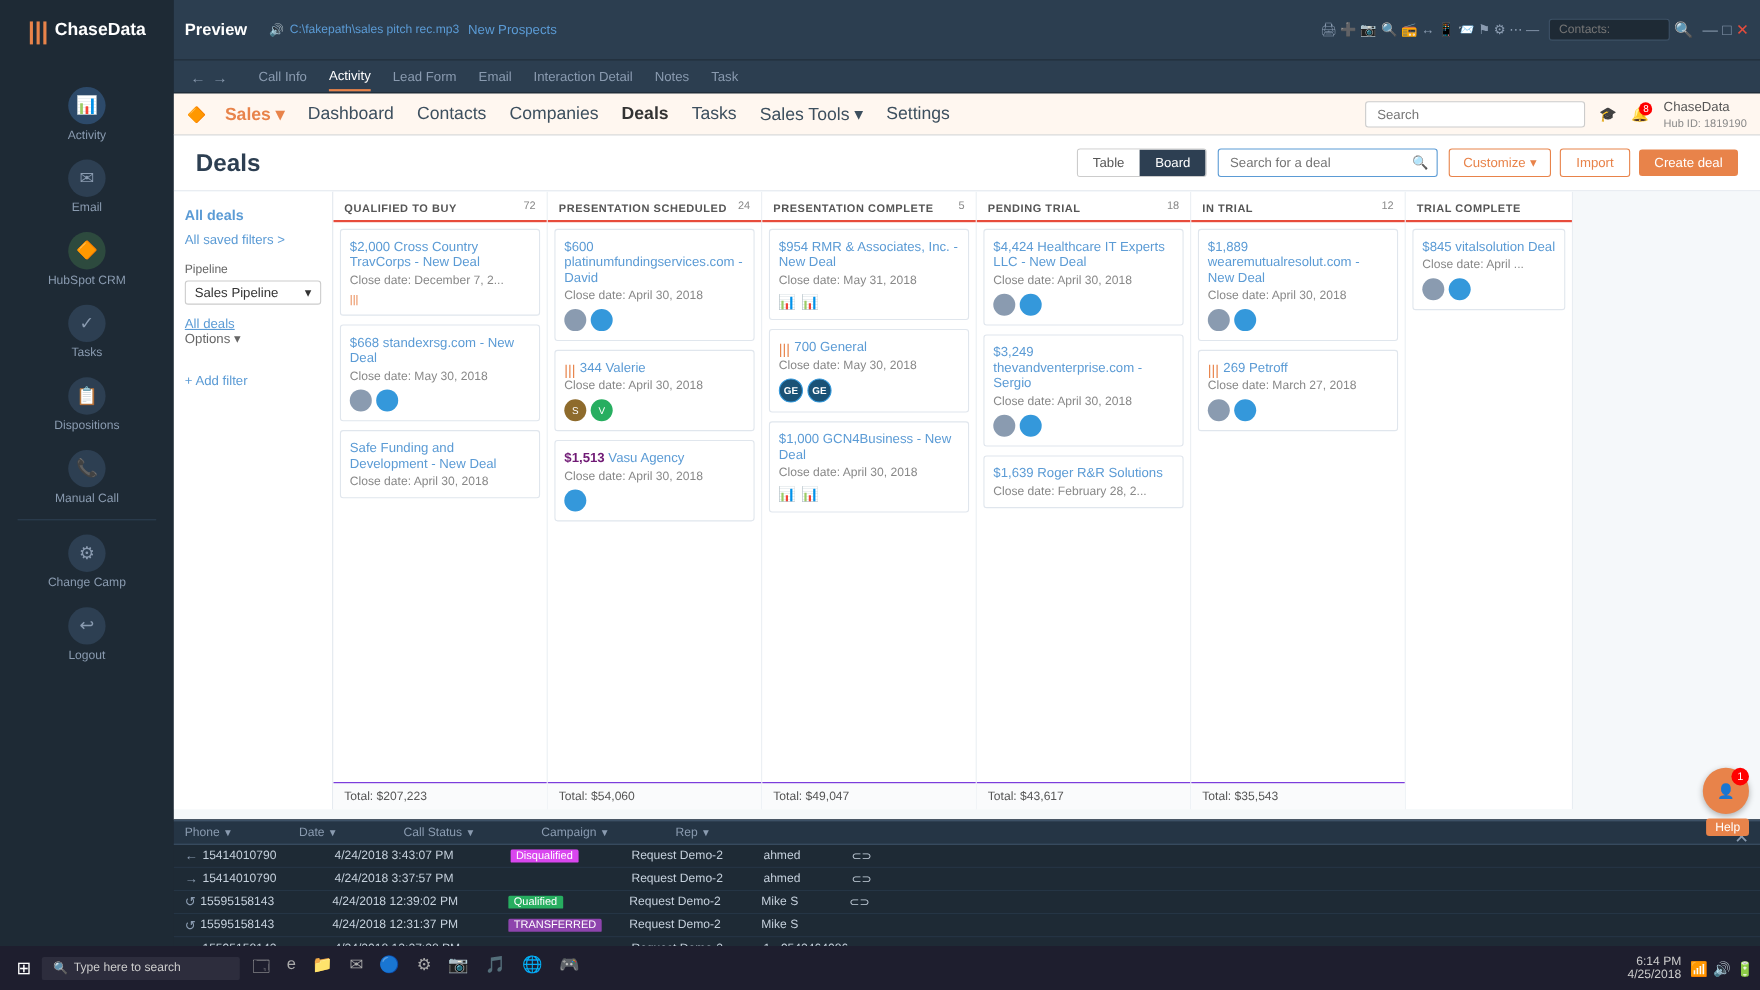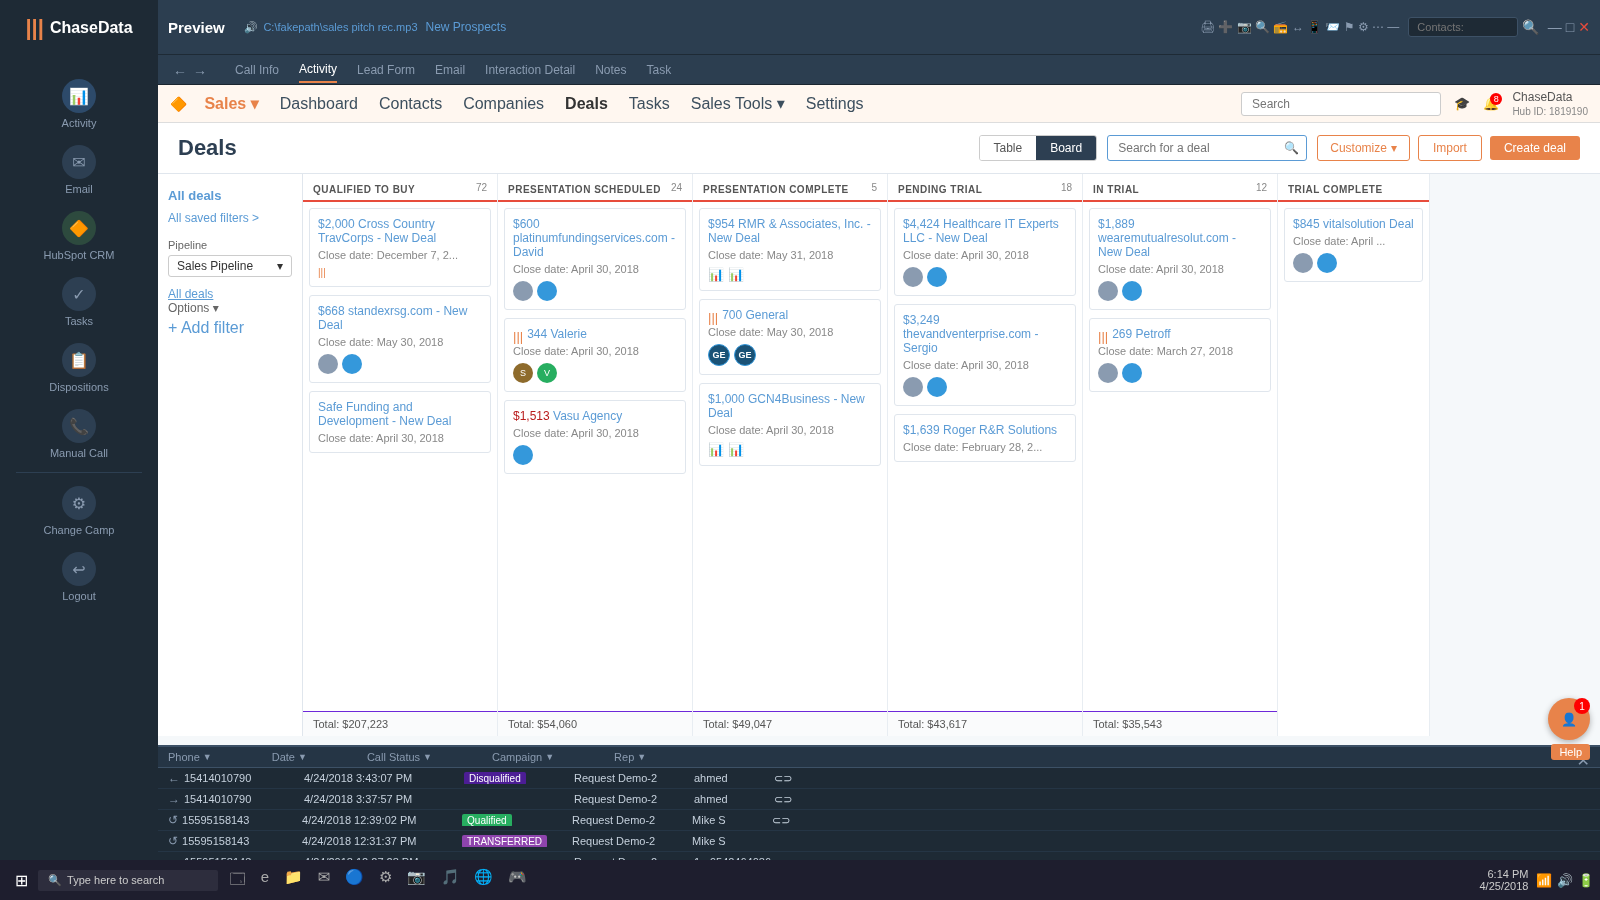--- a/index.html
+++ b/index.html
@@ -78,21 +78,21 @@
 
     
     .filters-panel {
       min-width: 145px; max-width: 145px; background: white; border-right: 1px solid #e0e6ed; padding: 10px; overflow-y: auto;
     }
     .filter-all-deals { color: #5b9bd5; font-size: 13px; font-weight: 600; padding: 4px 0; }
     .filter-saved { color: #5b9bd5; font-size: 12px; padding: 4px 0; cursor: pointer; }
     .filter-pipeline-label { color: #666; font-size: 11px; margin-top: 10px; margin-bottom: 4px; }
     .filter-all-deals-link { color: #5b9bd5; font-size: 12px; margin-top: 10px; display: block; }
     .filter-options { color: #666; font-size: 12px; cursor: pointer; }
-    .add-filter { color: #5b9bd5; font-size: 16px; cursor: pointer; margin-top: 4px; }
+    .add-filter { color: #5b9bd5; font-size: 12px; cursor: pointer; margin-top: 24px; }
 
     
     .kanban-container { display: flex; overflow-x: auto; flex: 1; padding: 0; }
     .kanban-col { min-width: 195px; max-width: 195px; background: white; border-right: 1px solid #e8edf2; display: flex; flex-direction: column; }
     .kanban-col-header { padding: 8px 10px 4px; border-bottom: 2px solid #e74c3c; }
     .col-title { font-size: 10px; font-weight: 700; color: #555; letter-spacing: 0.5px; text-transform: uppercase; }
     .col-count { font-size: 10px; color: #888; float: right; }
     .kanban-cards { flex: 1; overflow-y: auto; padding: 6px; }
     .deal-card { background: white; border: 1px solid #e0e6ed; border-radius: 3px; padding: 8px; margin-bottom: 8px; cursor: pointer; }
     .deal-name { color: #5b9bd5; font-size: 12px; margin-bottom: 4px; }
@@ -106,21 +106,21 @@
     
     .bottom-table {
       position: absolute; left: 158px; bottom: 0; right: 0; height: 155px; background: #1e2a35; border-top: 2px solid #3d5166;
     }
     .bottom-table-header { display: flex; align-items: center; padding: 4px 10px; background: #253545; border-bottom: 1px solid #3d5166; }
     .bottom-col { color: #8a9bb0; font-size: 11px; display: flex; align-items: center; gap: 3px; }
     .bottom-col .sort-icon { font-size: 9px; }
     .bottom-row { display: flex; align-items: center; padding: 3px 10px; border-bottom: 1px solid #253545; }
     .bottom-cell { color: #c5d0dc; font-size: 11px; overflow: hidden; white-space: nowrap; }
     .status-badge { border-radius: 2px; padding: 1px 5px; font-size: 10px; }
-    .status-disqualified { background: #4c1d95; color: white; }
+    .status-disqualified { background: #d946ef; color: white; }
     .status-qualified { background: #27ae60; color: white; }
     .status-transferred { background: #8e44ad; color: white; }
     .bottom-close-btn { position: absolute; right: 10px; top: 4px; color: #8a9bb0; cursor: pointer; font-size: 16px; background: none; border: none; }
     .row-icon { color: #8a9bb0; font-size: 12px; margin-right: 4px; }
     
 
     
     .help-btn {
       position: absolute; right: 10px; bottom: 160px; z-index: 50;
     }
@@ -330,21 +330,21 @@
               <span style="color:#e8834a; font-size:13px;">|||</span>
               <span class="deal-name">344 Valerie</span>
             </div>
             <div class="deal-close">Close date: April 30, 2018</div>
             <div class="deal-icons">
               <div class="deal-avatar" style="background:#8e6b2c;">S</div>
               <div class="deal-avatar green">V</div>
             </div>
           </div>
           <div class="deal-card">
-            <div class="deal-name"><span style="color:#b91c1c;">$1,513</span> Vasu Agency</div>
+            <div class="deal-name"><span style="color:#701a75;font-weight:bold;">$1,513</span> Vasu Agency</div>
             <div class="deal-close">Close date: April 30, 2018</div>
             <div class="deal-icons">
               <div class="deal-avatar blue"></div>
             </div>
           </div>
         </div>
         <div class="kanban-footer">Total: $54,060</div>
       </div>
 
       <div class="kanban-col">

